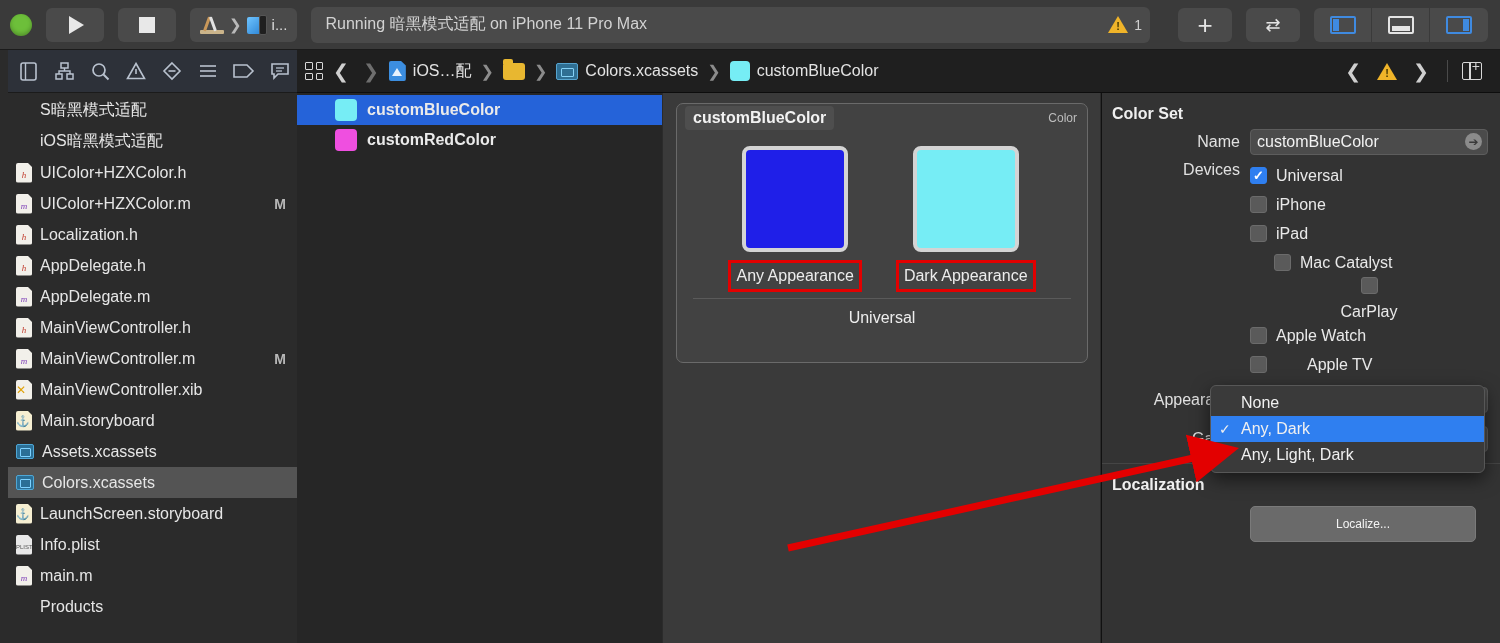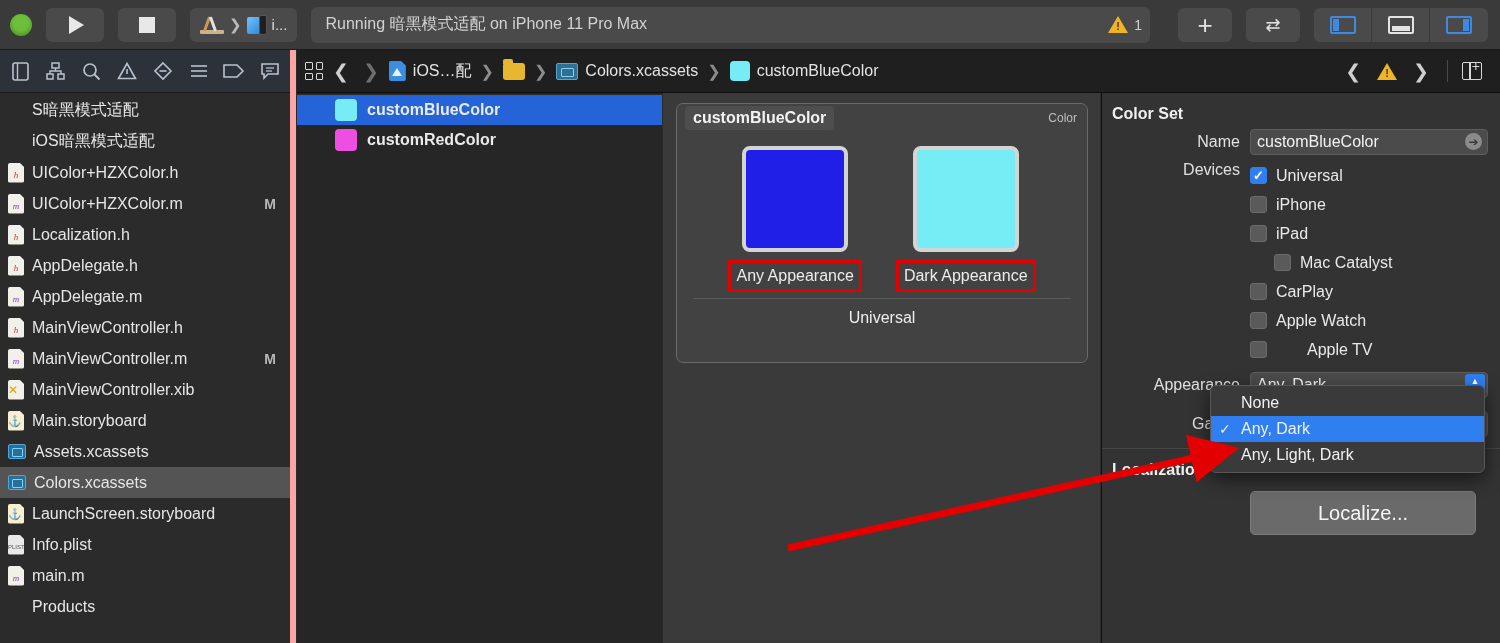--- a/index.html
+++ b/index.html
@@ -86,22 +86,22 @@
   }
   .panel-btn:last-child { border-right: none; }
   .pan-ico { width: 26px; height: 18px; border: 2px solid #e4e4e4; border-radius: 2px; position: relative; }
   .pan-ico.on { border-color: #3f8ae0; }
   .pan-ico.left-on::before { content:""; position:absolute; left:1px; top:1px; bottom:1px; width:6px; background:#3f8ae0; }
   .pan-ico.bottom::before { content:""; position:absolute; left:2px; right:2px; bottom:1px; height:5px; background:#e4e4e4; }
   .pan-ico.right-on::before { content:""; position:absolute; right:1px; top:1px; bottom:1px; width:6px; background:#3f8ae0; }
 
   
   #navigator {
-    position: absolute; left: 0; top: 50px; width: 296px; height: 593px;
-    background: #292929; border-right: 6px solid #fca5a5;
+    position: absolute; left: 8px; top: 50px; width: 296px; height: 593px;
+    background: #292929; border-right: 4px solid #fca5a5;
   }
   #nav-toolbar {
     height: 43px; display: flex; align-items: center; justify-content: space-between;
     padding: 0 6px; background: #2d3139; border-bottom: 1px solid #1b1b1b;
   }
   .nav-ico { color: #b9c2cf; display: flex; align-items: center; justify-content: center; width: 28px; height: 28px; }
   #nav-list { height: 550px; overflow: hidden; background: #2b2b2b; padding-top: 2px; }
   .nav-row {
     height: 31px; display: flex; align-items: center; padding-left: 8px; gap: 8px;
     color: #e6e6e6; font-size: 16px; white-space: nowrap;
@@ -220,22 +220,22 @@
   .cb-label { color:#e9e9e9; font-size:16px;}
   .popup {
     flex:1 1 auto; height:26px; background:#4b4b4b; border:1px solid #5d5d5d; border-radius:4px;
     display:flex; align-items:center; padding: 0 6px; color:#f2f2f2; font-size:16px; position:relative;
   }
   .stepper { position:absolute; right:2px; top:1px; bottom:1px; width:20px; background:#2f7ff0; border-radius:3px;
     display:flex; flex-direction:column; align-items:center; justify-content:center; color:#fff; font-size:9px; line-height:8px;}
   .insp-rule { border-top:1px solid #454545; margin: 10px 0 0 0;}
   .localize-btn {
     margin-left: 148px; margin-right: 12px; flex: 1 1 auto;
-    height: 44px; background:#6a6a6a; border:1px solid #7a7a7a; border-radius:5px;
-    display:flex; align-items:center; justify-content:center; color:#f4f4f4; font-size:20px;
+    height: 36px; background:#6a6a6a; border:1px solid #7a7a7a; border-radius:5px;
+    display:flex; align-items:center; justify-content:center; color:#f4f4f4; font-size:12px;
   }
 
   
   #appearance-menu {
     position: absolute; left: 1210px; top: 385px; width: 275px;
     background: #3a3a3a; border:1px solid #575757; border-radius: 6px;
     box-shadow: 0 6px 18px rgba(0,0,0,.55); z-index: 40; padding: 4px 0; overflow:hidden;
   }
   .menu-item { height: 26px; display:flex; align-items:center; color:#f0f0f0; font-size:16px; padding-left: 8px; }
   .menu-item .tick { width: 22px; color:#f0f0f0; font-size:14px; }
@@ -553,21 +553,21 @@
             <span class="cb-label">iPhone</span>
           </span>
           <span class="cbrow" style="padding-left: 0px;">
             <span class="cb"></span>
             <span class="cb-label">iPad</span>
           </span>
           <span class="cbrow" style="padding-left: 24px;">
             <span class="cb"></span>
             <span class="cb-label">Mac Catalyst</span>
           </span>
-          <span class="cbrow" style="padding-left: 0px;">
+          <span class="cbrow" style="padding-left: 0px; flex-direction: column;">
             <span class="cb"></span>
             <span class="cb-label">CarPlay</span>
           </span>
           <span class="cbrow" style="padding-left: 0px;">
             <span class="cb"></span>
             <span class="cb-label">Apple Watch</span>
           </span>
           <span class="cbrow" style="padding-left: 0px; gap: 40px;">
             <span class="cb"></span>
             <span class="cb-label">Apple TV</span>

